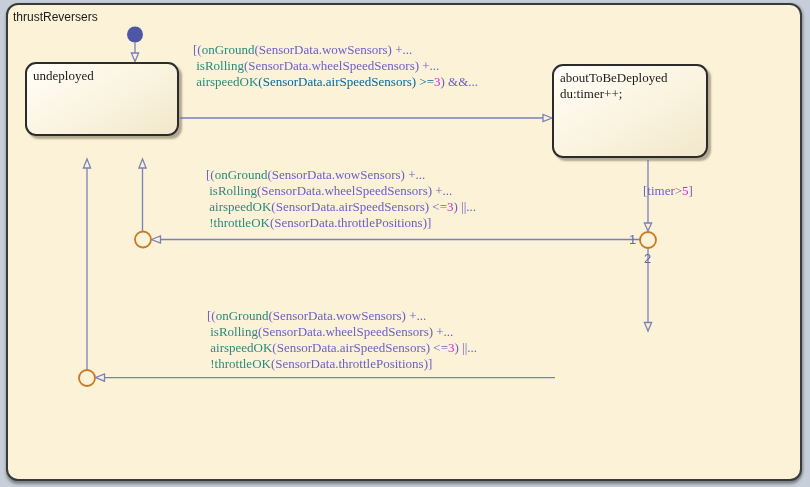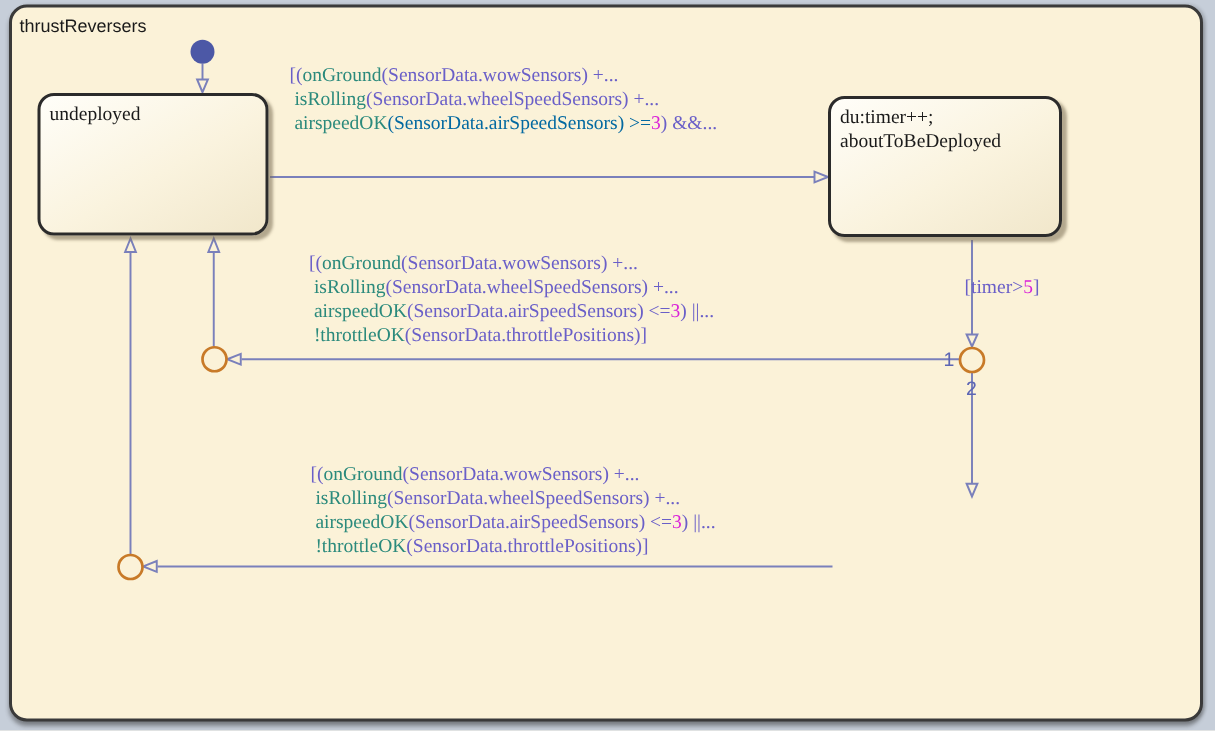--- a/index.html
+++ b/index.html
@@ -17,21 +17,21 @@
     position:absolute;left:13px;top:10px;font-size:12px;color:#1a1a1a;
   }
   .wire-layer{position:absolute;left:0;top:0;width:810px;height:487px;}
   .state{
     position:absolute;box-sizing:border-box;
     border:2px solid #2b2b2b;border-radius:11px;
     background:linear-gradient(150deg,#fffef9 0%,#faf3de 55%,#f1e7cb 100%);
     box-shadow:3px 3px 2px rgba(120,108,82,.55);
     padding:4px 6px;font-size:13px;line-height:16px;color:#1a1a1a;
   }
-  .state-undeployed{left:25px;top:62px;width:154px;height:95px;}
+  .state-undeployed{left:25px;top:62px;width:154px;height:74px;}
   .state-aboutToBeDeployed{left:552px;top:64px;width:156px;height:94px;}
   .state-deployed{left:555px;top:332px;width:153px;height:95px;}
   .tlabel{
     position:absolute;font-size:13px;line-height:16px;color:#6a5fc8;
   }
   .tlabel-a{left:193px;top:42px;}
   .tlabel-b{left:206px;top:167px;}
   .tlabel-c{left:207px;top:308px;}
   .tlabel-timer{left:643px;top:183px;}
   .rt-line{white-space:pre;font-family:Liberation Serif, serif;}
@@ -91,22 +91,22 @@
     <circle cx="87" cy="378" r="8" fill="#fbf2d8" stroke="#c87a28" stroke-width="1.8"></circle>
   </svg>
 
   <div class="state state-undeployed">
     <div>
         <div class="rt-line"><span style="color: rgb(26, 26, 26);">undeployed</span></div>
       </div>
   </div>
   <div class="state state-aboutToBeDeployed">
     <div>
+        <div class="rt-line"><span style="color: rgb(26, 26, 26);">aboutToBeDeployed</span></div>
         <div class="rt-line"><span style="color: rgb(26, 26, 26);">du:timer++;</span></div>
-        <div class="rt-line"><span style="color: rgb(26, 26, 26);">aboutToBeDeployed</span></div>
       </div>
   </div>
 
   <div class="tlabel tlabel-a">
       <div class="rt-line"><span style="color: rgb(106, 95, 200);">[(</span><span style="color: rgb(43, 138, 124);">onGround</span><span style="color: rgb(106, 95, 200);">(SensorData.wowSensors) +...</span></div>
       <div class="rt-line"><span style="color: rgb(106, 95, 200);"> </span><span style="color: rgb(43, 138, 124);">isRolling</span><span style="color: rgb(106, 95, 200);">(SensorData.wheelSpeedSensors) +...</span></div>
       <div class="rt-line"><span style="color: rgb(106, 95, 200);"> </span><span style="color: rgb(43, 138, 124);">airspeedOK</span><span style="color: #0369a1;">(SensorData.airSpeedSensors) &gt;=</span><span style="color: rgb(217, 34, 217);">3</span><span style="color: rgb(106, 95, 200);">) &amp;&amp;...</span></div>
     </div>
   <div class="tlabel tlabel-b">
       <div class="rt-line"><span style="color: rgb(106, 95, 200);">[(</span><span style="color: rgb(43, 138, 124);">onGround</span><span style="color: rgb(106, 95, 200);">(SensorData.wowSensors) +...</span></div>

